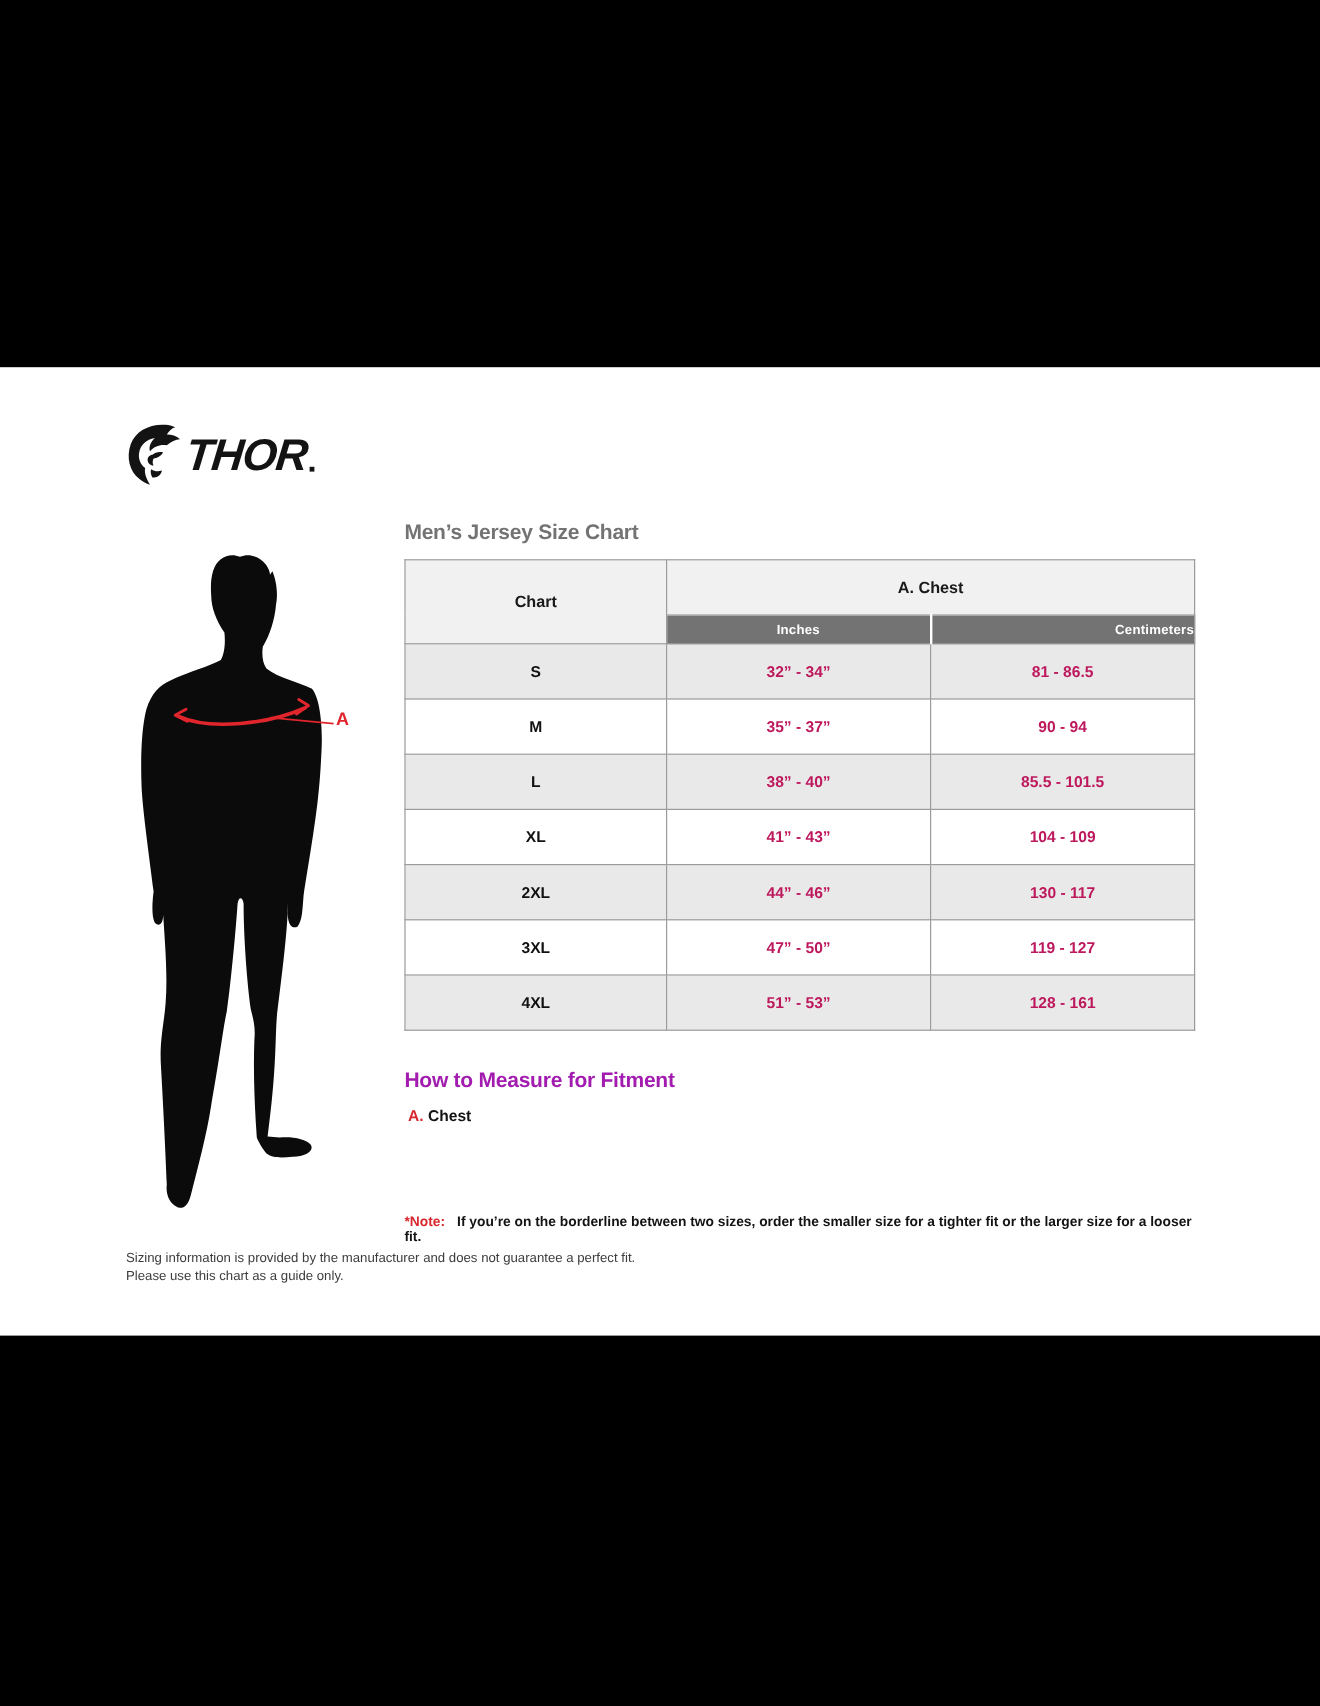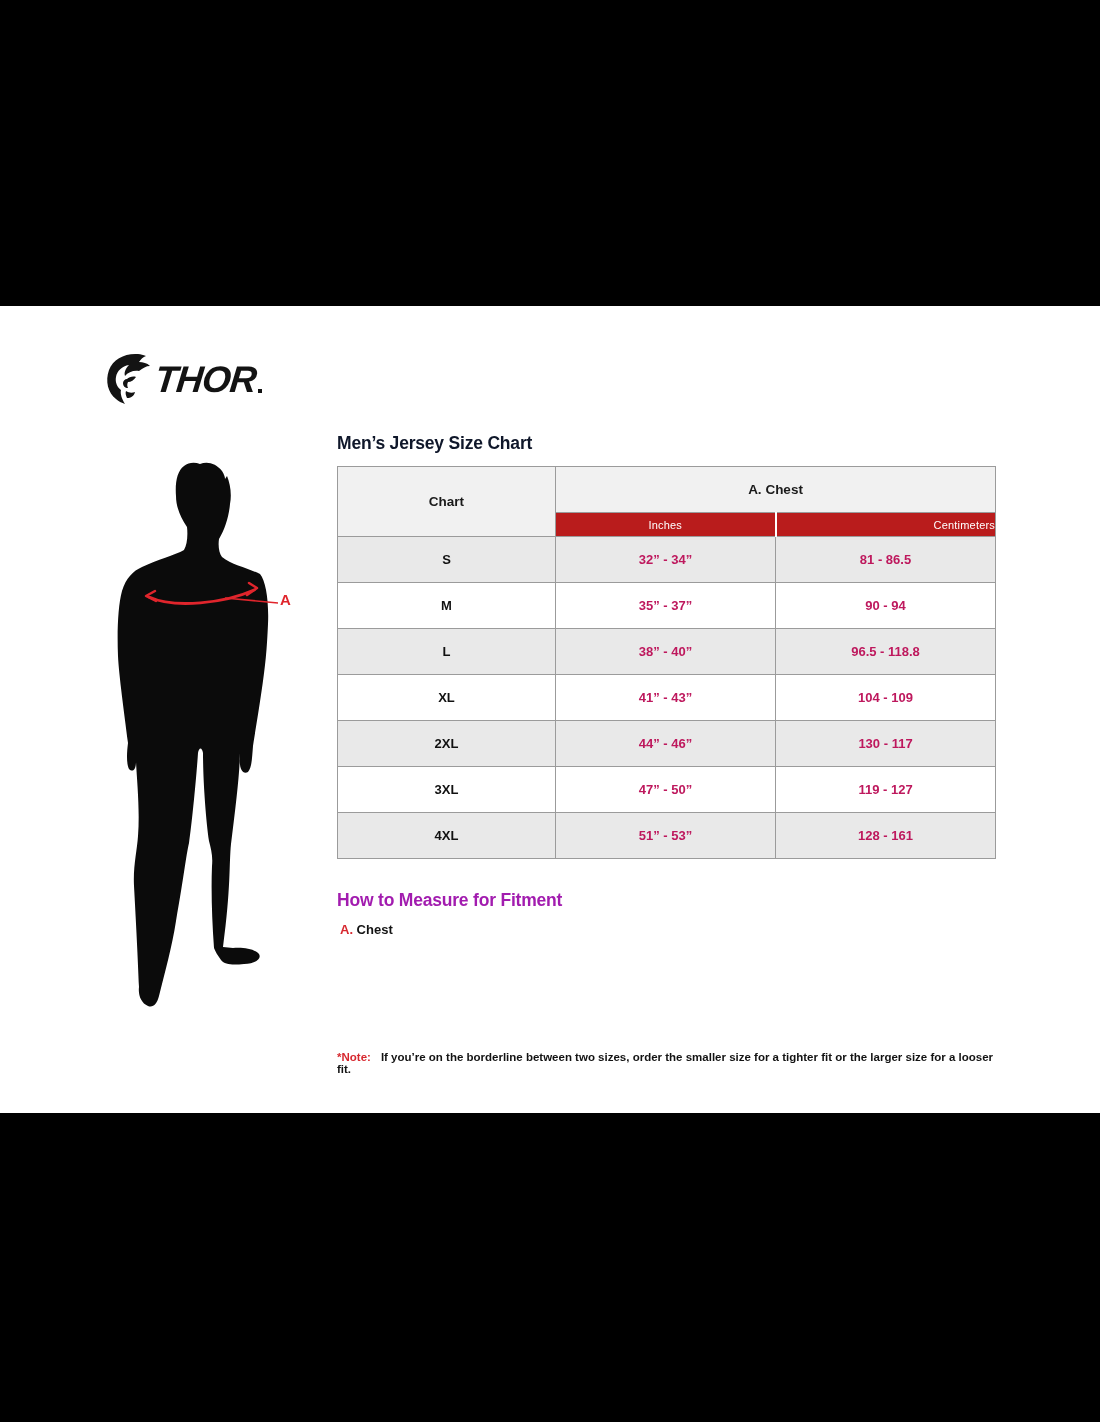--- a/index.html
+++ b/index.html
@@ -30,33 +30,33 @@
     transform: skewX(-6deg);
     margin-left: 4px;
     margin-top: 8px;
     line-height: 1;
   }
   .logo-dot { display:inline-block; width:4px; height:4px; background:#131313; margin-left:2px; }
 
   
   .chart-title {
     position: absolute; left: 337px; top: 433px;
-    font-size: 17.5px; font-weight: bold; color: #0f172a; letter-spacing: -0.2px;
+    font-size: 17.5px; font-weight: bold; color: #737373; letter-spacing: -0.2px;
   }
   .measure-heading {
     position: absolute; left: 337px; top: 890px;
     font-size: 17.5px; font-weight: bold; color: #a21caf; letter-spacing: -0.2px;
   }
   .measure-item { position: absolute; left: 340px; top: 922px; width: 345px; }
   .measure-item .item-title { font-size: 13px; font-weight: bold; color: #131313; }
   .measure-item .item-title .letter { color: #d7282f; }
   .measure-item .item-desc {
     margin-top: 3px; font-size: 11.5px; line-height: 16px; color: #2b2b2b;
   }
-  .note-line { position: absolute; left: 337px; top: 1013px; width: 660px; font-size: 11.5px; font-weight: bold; color: #131313; margin-top: 38px; }
+  .note-line { position: absolute; left: 337px; top: 1013px; width: 660px; font-size: 11.5px; font-weight: bold; color: #131313; }
   .note-line .note-label { color: #d7282f; margin-right: 10px; }
   .footer-note { position: absolute; left: 105px; top: 1042px; font-size: 11px; line-height: 14.5px; color: #3c3c3c; }
 
   
   .size-table {
     position: absolute; left: 337px; top: 466px;
     width: 658px; border-collapse: collapse; table-layout: fixed;
   }
   .size-table th, .size-table td {
     border: 1px solid #9b9b9b;
@@ -64,22 +64,22 @@
   }
   .size-table col.c-size { width: 218px; }
   .size-table col.c-in   { width: 220px; }
   .size-table col.c-cm   { width: 220px; }
   th.size-head, th.group-head {
     background: #f1f1f1; color: #1a1a1a;
     font-size: 13.5px; font-weight: bold;
   }
   th.group-head { height: 46px; }
   th.bar {
-    height: 24px; background: #b91c1c; color: #ffffff;
-    font-size: 11px; font-weight: normal; letter-spacing: 0.2px;
+    height: 24px; background: #737373; color: #ffffff;
+    font-size: 11px; font-weight: bold; letter-spacing: 0.2px;
   }
   th.bar.first { border-right: 2px solid #ffffff; }
   th.bar.second { border-left: 2px solid #ffffff; text-align: right; }
   .size-table td { height: 46px; font-size: 13px; color: #be185d; background: #ffffff; font-weight: bold; }
   .size-table td.size-cell { font-weight: bold; color: #111111; }
   .size-table tr.shaded td { background: #e9e9e9; }
 
   
   .figure-wrap { position: absolute; left: 113px; top: 450px; width: 200px; height: 560px; }
   .figure-wrap svg { display: block; }
@@ -185,21 +185,21 @@
       <td>81 - 86.5</td>
     </tr>
         <tr>
       <td class="size-cell">M</td>
       <td>35” - 37”</td>
       <td>90 - 94</td>
     </tr>
         <tr class="shaded">
       <td class="size-cell">L</td>
       <td>38” - 40”</td>
-      <td>96.5 - 118.8</td>
+      <td>85.5 - 101.5</td>
     </tr>
         <tr>
       <td class="size-cell">XL</td>
       <td>41” - 43”</td>
       <td>104 - 109</td>
     </tr>
         <tr class="shaded">
       <td class="size-cell">2XL</td>
       <td>44” - 46”</td>
       <td>130 - 117</td>
@@ -219,13 +219,17 @@
 
   <div class="measure-heading">How to Measure for Fitment</div>
   <div class="measure-item">
     <div class="item-title"><span class="letter">A.</span><span> Chest</span></div>
   </div>
 
   <div class="note-line">
     <span class="note-label">*Note:</span><span>If you’re on the borderline between two sizes, order the smaller size for a tighter fit or the larger size for a looser fit.</span>
   </div>
 
+  <div class="footer-note">
+    <div>Sizing information is provided by the manufacturer and does not guarantee a perfect fit.</div>
+    <div>Please use this chart as a guide only.</div>
+  </div>
 </div>
 
 </body></html>

